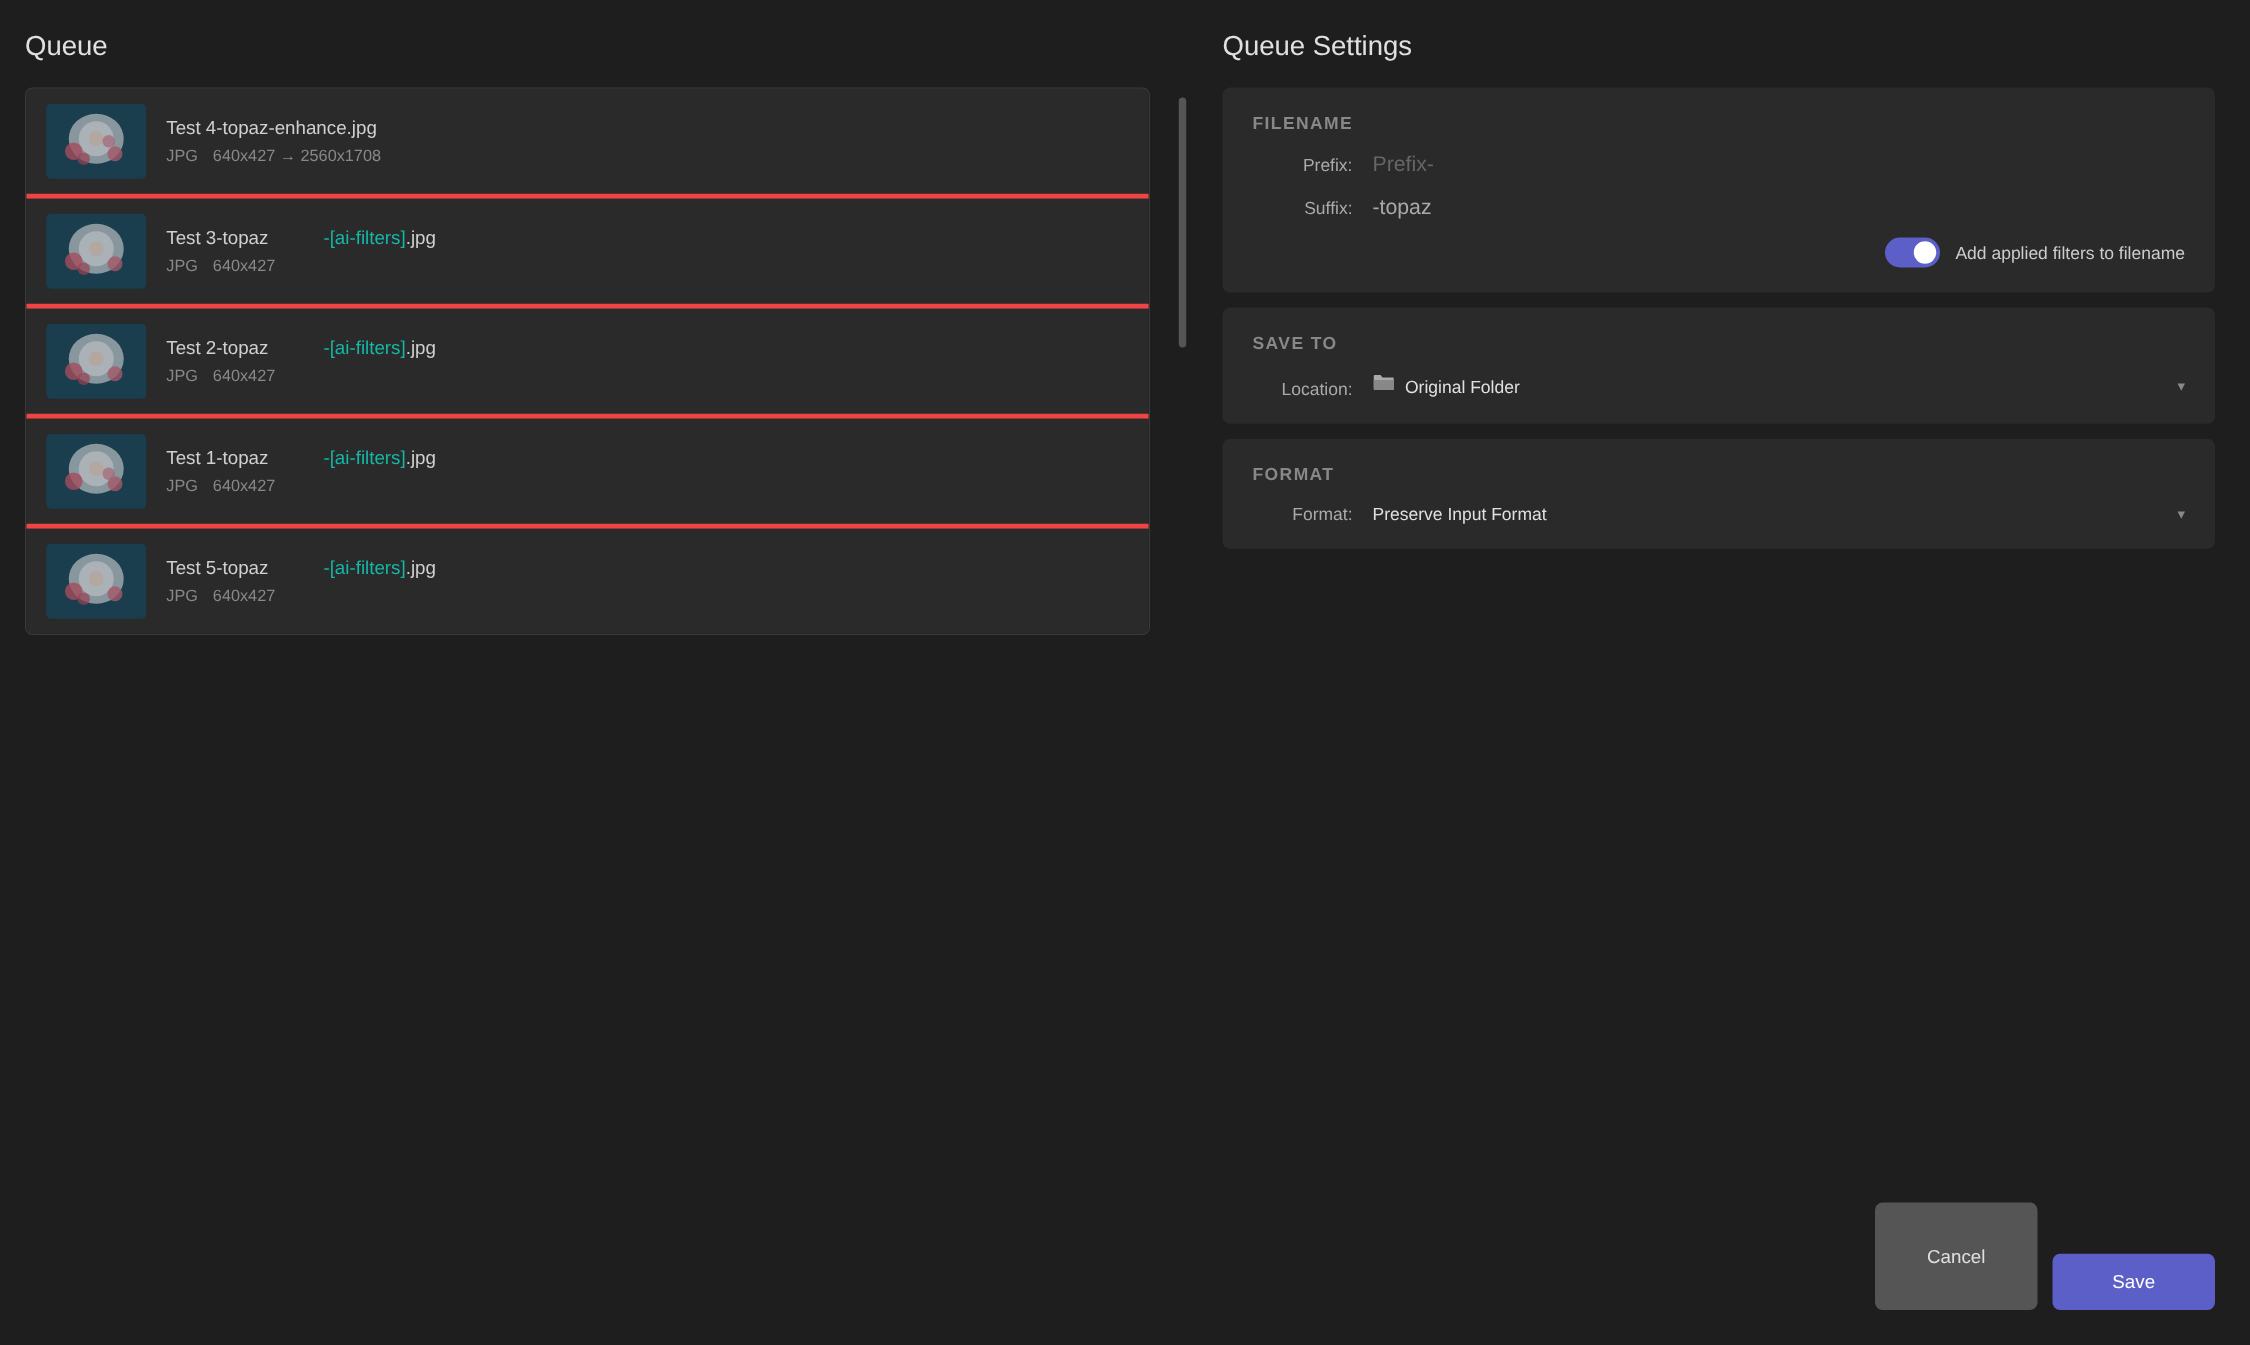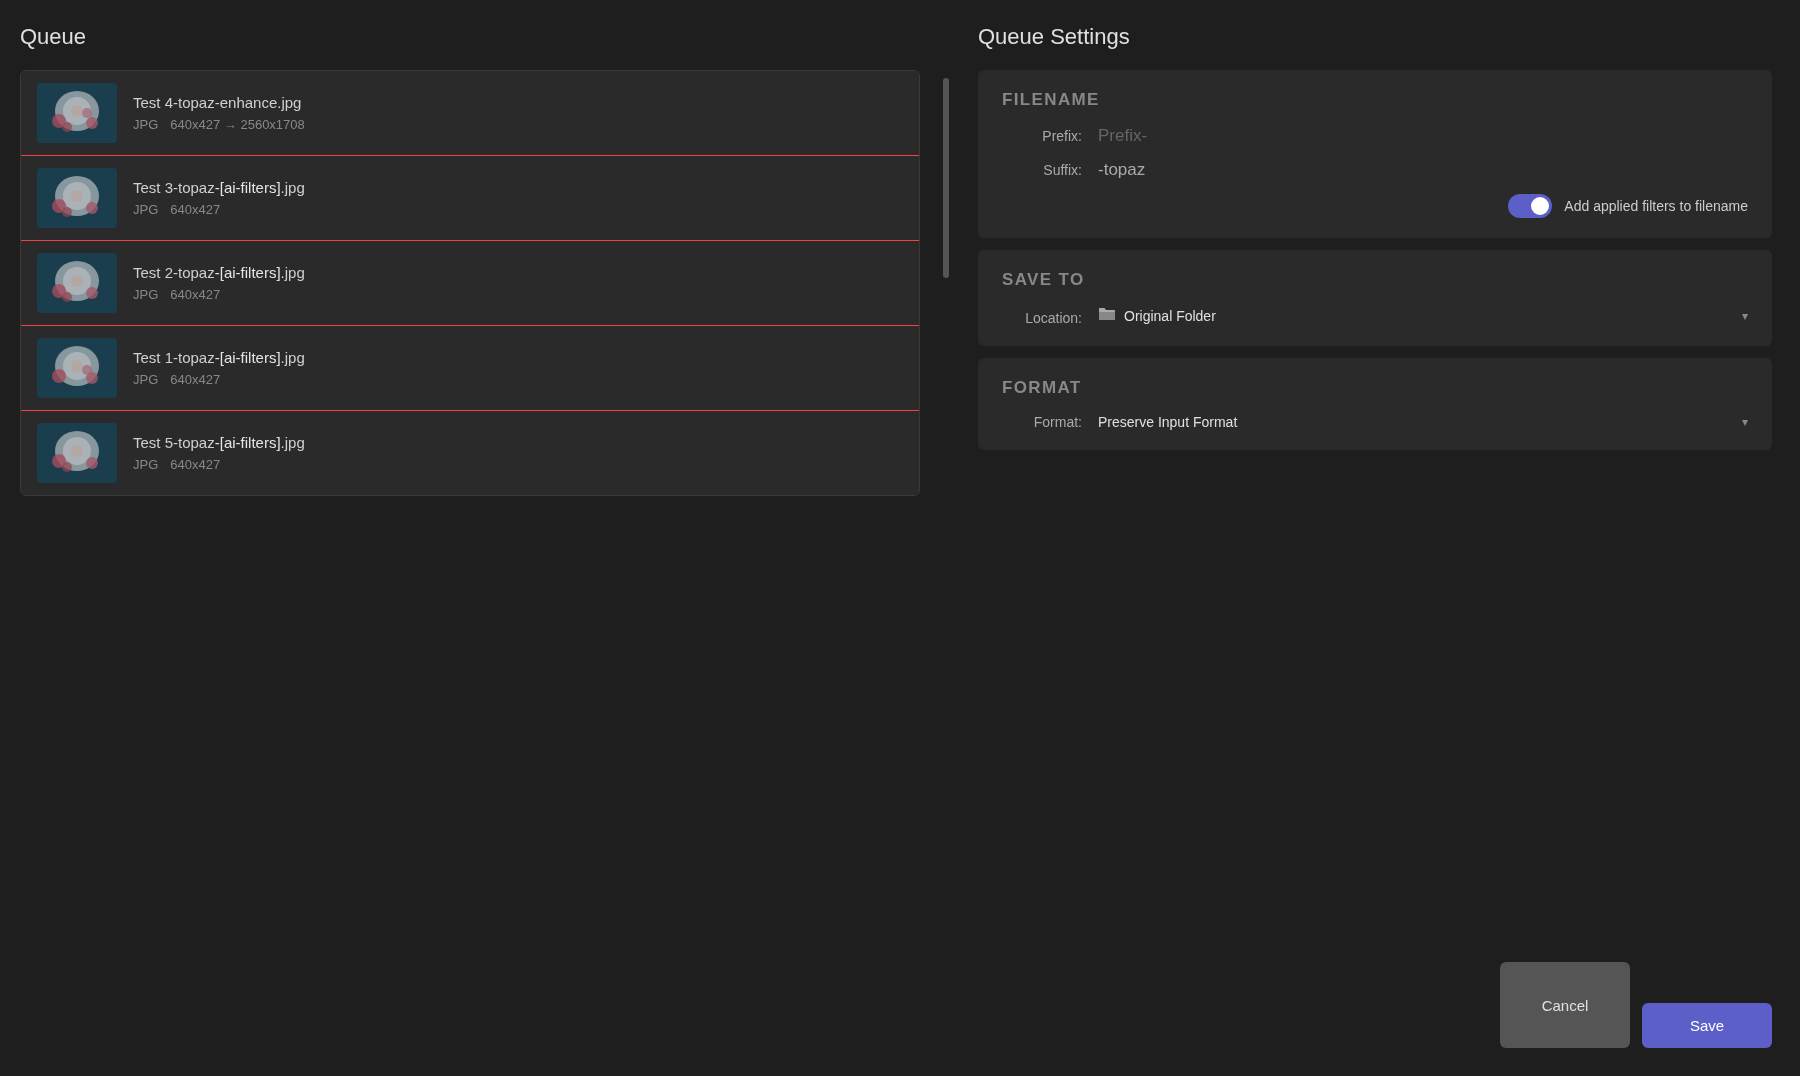--- a/index.html
+++ b/index.html
@@ -36,21 +36,21 @@
       border: 1px solid #3a3a3a;
       border-radius: 6px;
       overflow: hidden;
     }
 
     .queue-item {
       display: flex;
       align-items: center;
       padding: 12px 16px;
       background: #2a2a2a;
-      border-bottom: 1px solid #ef4444;
+      border-bottom: 4px solid #ef4444;
       gap: 16px;
     }
 
     .queue-item:last-child {
       border-bottom: none;
     }
 
     .queue-item-thumb {
       width: 80px;
       height: 60px;
@@ -70,21 +70,22 @@
       flex-direction: column;
       gap: 6px;
     }
 
     .queue-item-name {
       font-size: 15px;
       color: #d0d0d0;
     }
 
     .queue-item-name .highlight {
-      color: #e5e5e5;
+      color: #14b8a6;
+      margin-left: 44px;
     }
 
     .queue-item-meta {
       font-size: 13px;
       color: #888;
       display: flex;
       gap: 12px;
     }
 
     .queue-item-meta .arrow {
@@ -109,21 +110,21 @@
     }
 
     .settings-card {
       background: #2a2a2a;
       border-radius: 6px;
       padding: 20px 24px;
       margin-bottom: 12px;
     }
 
     .settings-section-title {
-      font-size: 17px;
+      font-size: 14px;
       font-weight: 600;
       color: #888;
       letter-spacing: 0.08em;
       margin-bottom: 16px;
       text-transform: uppercase;
     }
 
     .settings-row {
       display: flex;
       align-items: center;

